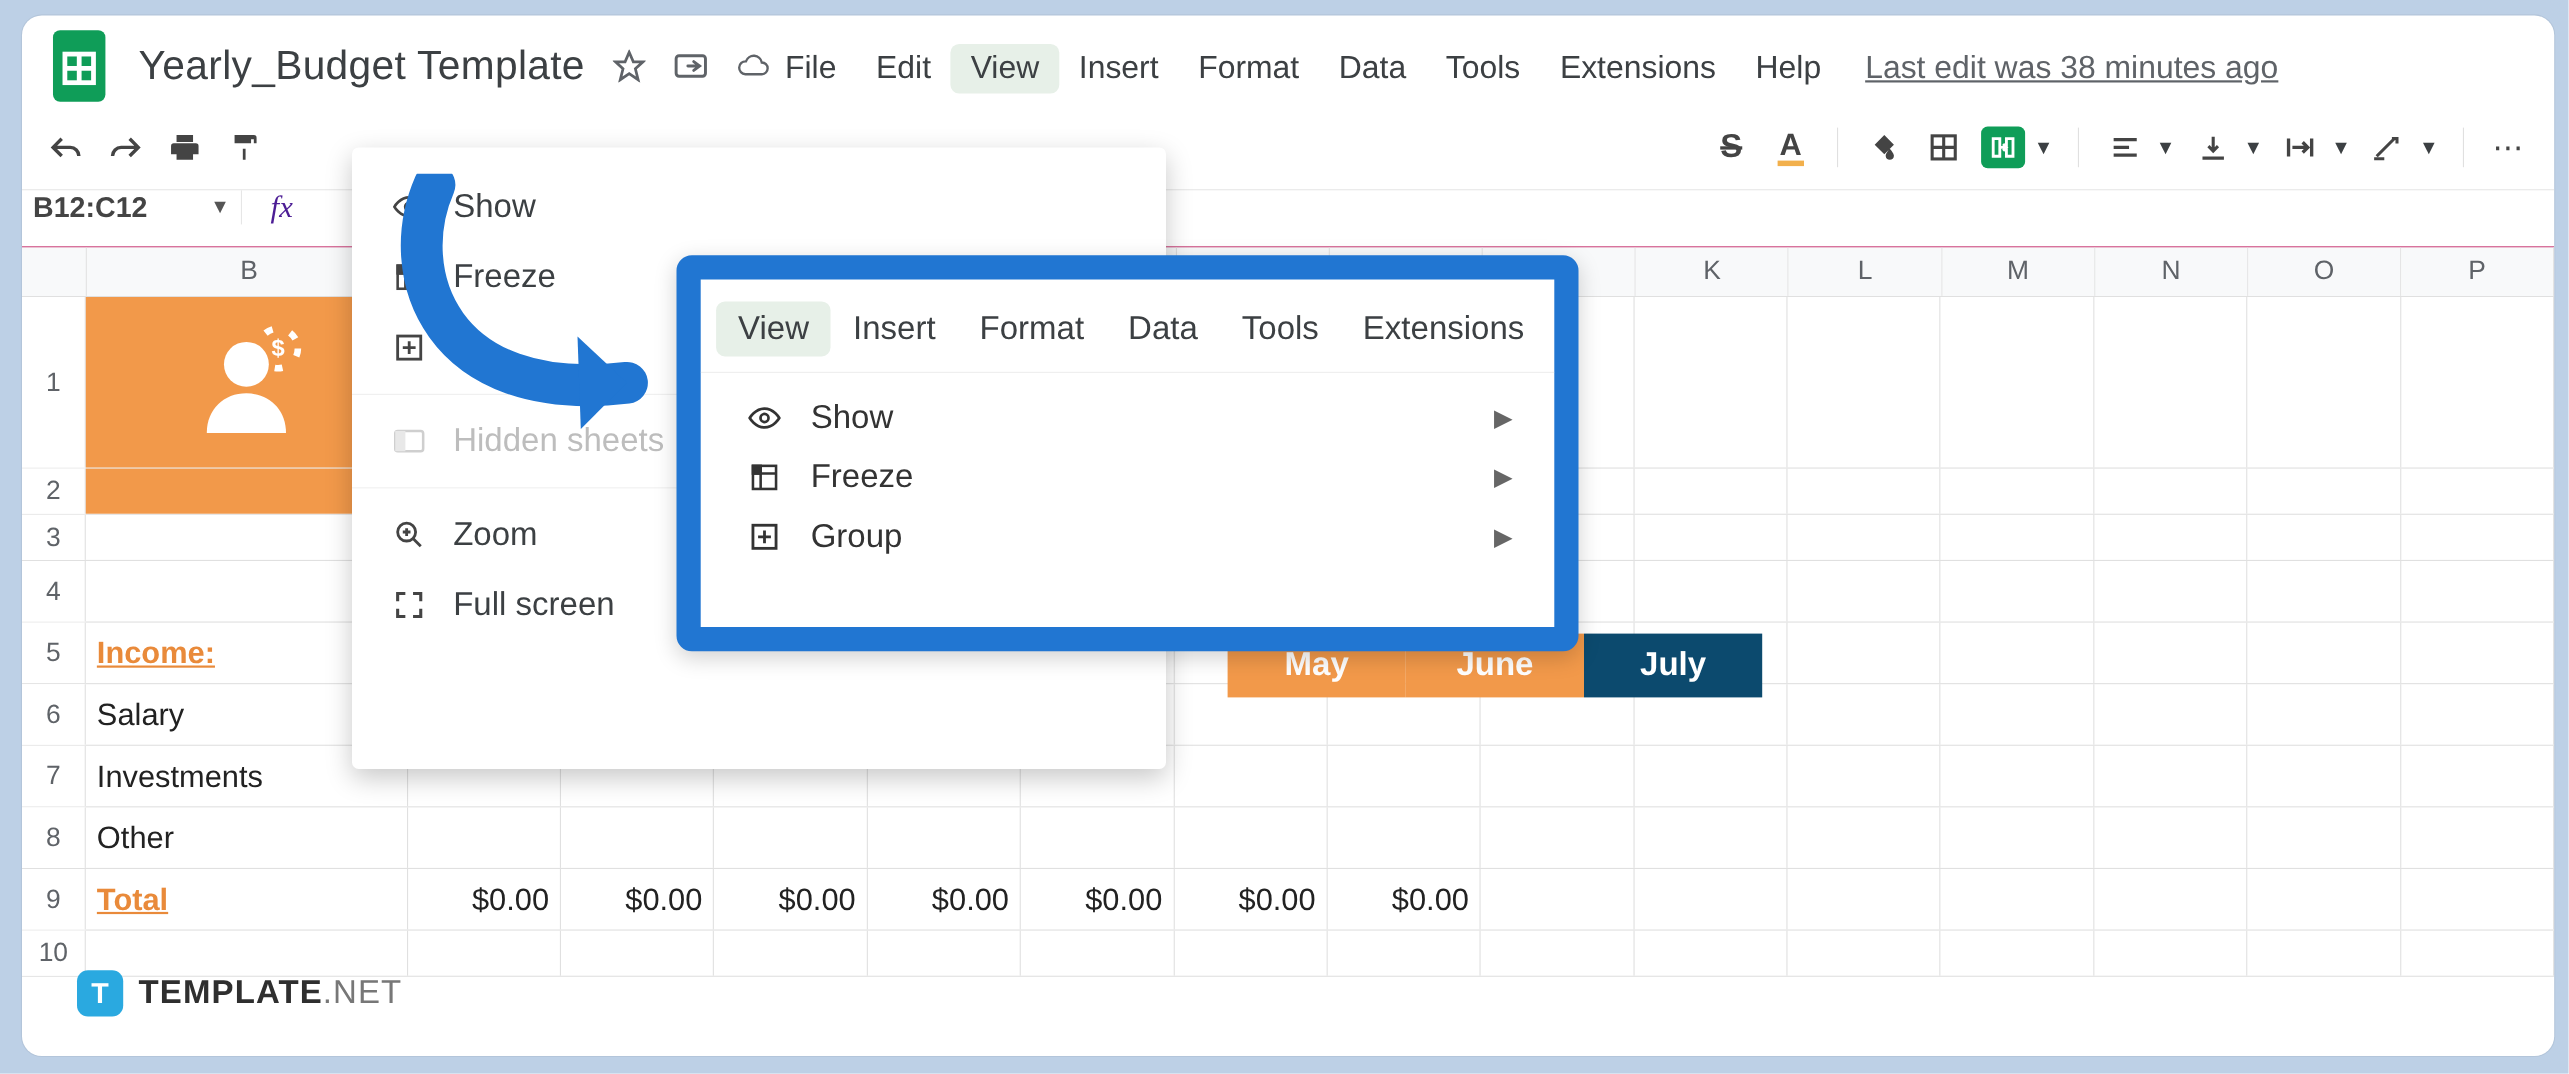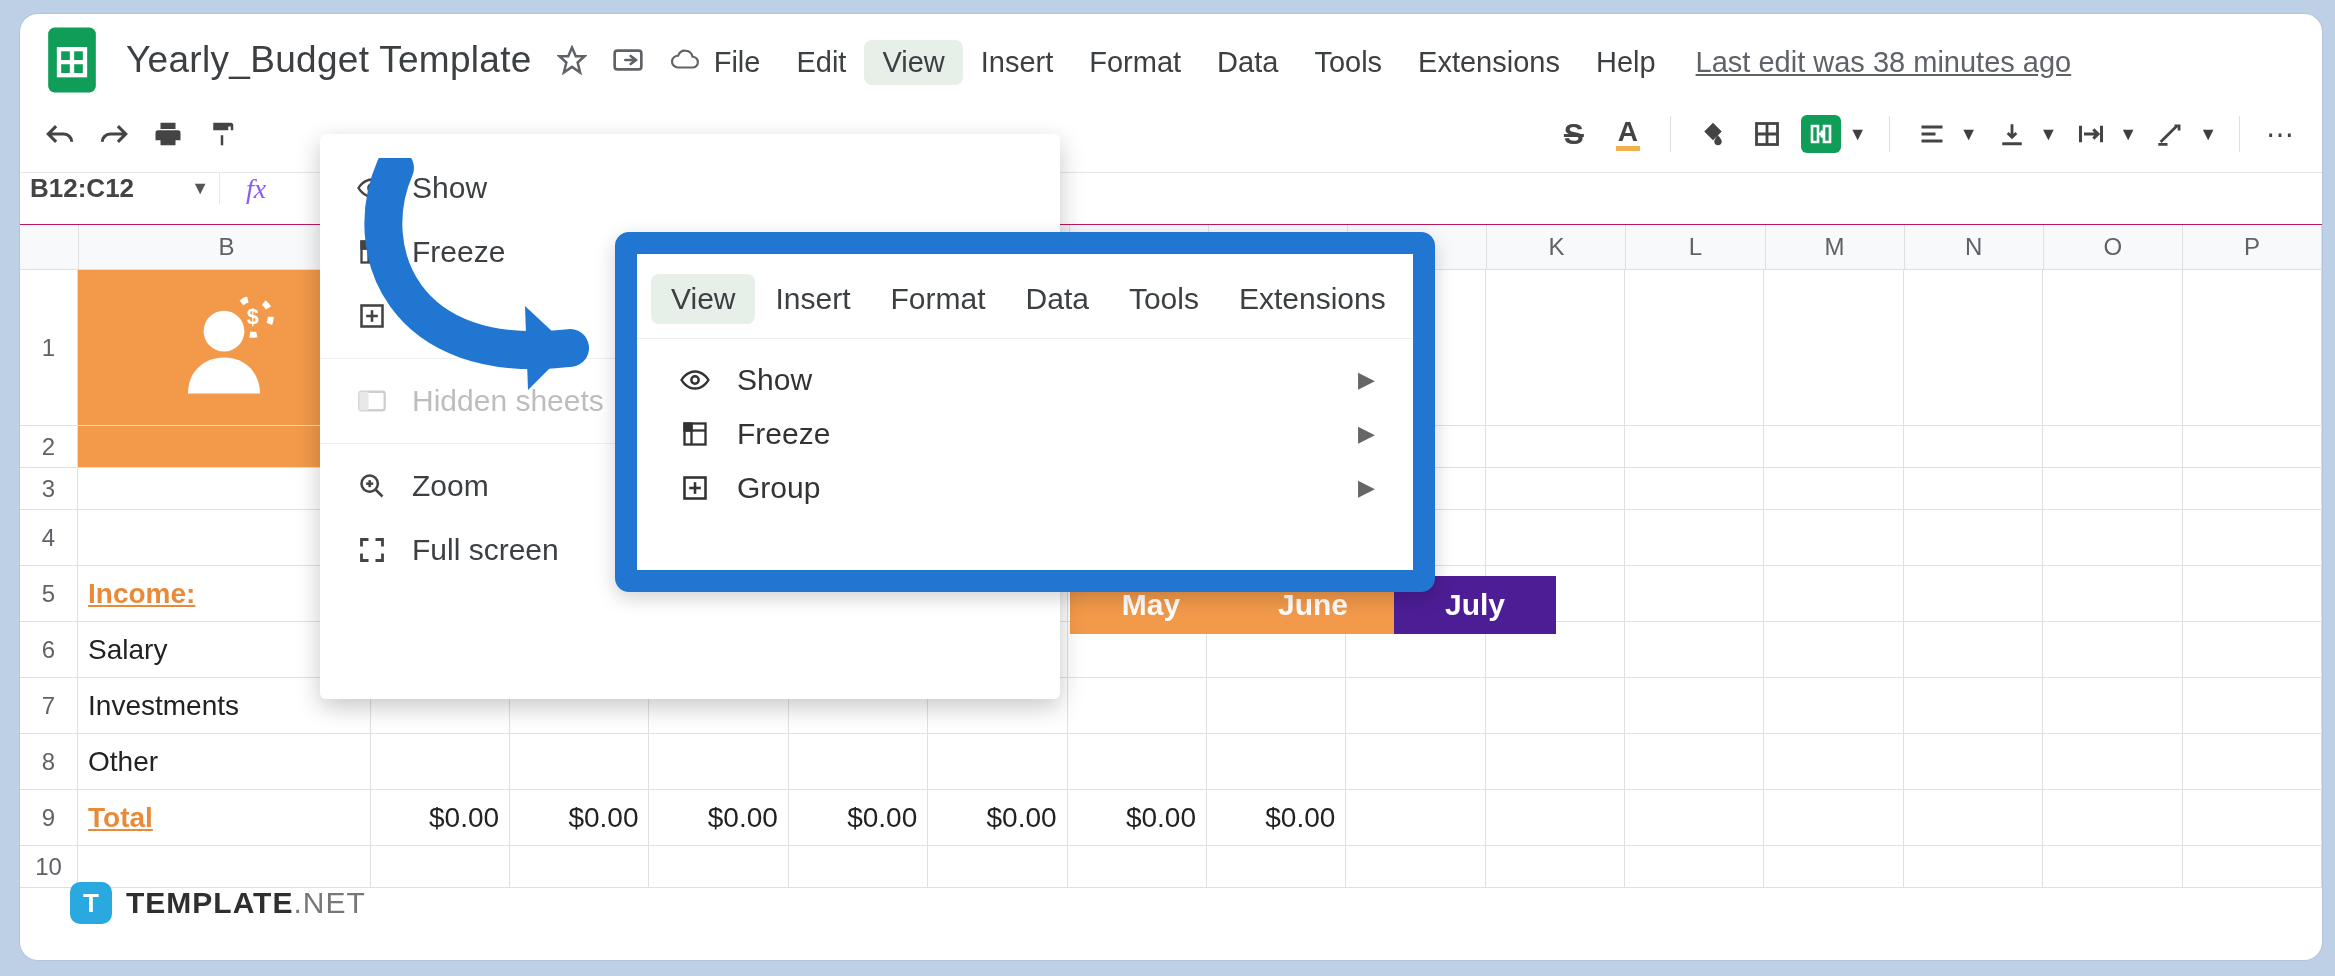--- a/index.html
+++ b/index.html
@@ -76,21 +76,21 @@
   .tool-gap { flex: 1; }
   .tool-sep { width:1px; height:36px; background:#e0e0e0; margin:0 8px; }
   .tool-caret { font-size:18px; color:#3c4043; margin-left:-6px; }
   .tool-a-underline { border-bottom: 5px solid #f2b04c; display:inline-block; padding:0 2px; line-height:1; font-weight:600; font-size:28px; color:#444; }
   .tool-cellfn { width:42px;height:38px;background:#0f9d58;border-radius:6px;display:flex;align-items:center;justify-content:center;color:#fff;font-weight:700; }
 
   
   .fx-row { display:flex; align-items:flex-start; border-bottom:1px solid #be185d; height:52px; }
   .name-box { width:200px; border-right:1px solid #e6e6e6; display:flex; align-items:center; justify-content:space-between; padding:0 10px; font-size:26px; color:#444; font-weight:600; }
   .name-caret { font-size:18px; color:#555; }
-  .fx-label { padding:0 26px; font-style:italic; font-size:28px; color:#8b5cf6; font-family:"Times New Roman",serif; }
+  .fx-label { padding:0 26px; font-style:italic; font-size:28px; color:#4c1d95; font-family:"Times New Roman",serif; }
 
   
   .grid { position:relative; }
   .col-headers { display:flex; height:45px; border-bottom:1px solid #e0e0e0; }
   .rowhdr-spacer { width:68px; border-right:1px solid #e0e0e0; background:#f8f9fa; }
   .colh { width:160px; border-right:1px solid #e0e0e0; background:#f8f9fa; display:flex; align-items:center; justify-content:center; font-size:24px; color:#5f6368; }
   .colh.wide { width:340px; }
   .rows { }
   .row { display:flex; border-bottom:1px solid #e0e0e0; height:56px; }
   .row.tall { height:156px; }
@@ -172,27 +172,27 @@
     color:#fff; font-weight:900; font-size:26px;
     font-family:Arial,sans-serif;
   }
   .wm-text { font-size:30px; letter-spacing:1px; }
   .wm-bold { font-weight:900; color:#2f2f2f; }
   .wm-light { font-weight:400; color:#777; }
 
   
   .month-strip {
     position:absolute;
-    left:1050px; top:562px;
+    left:1096px; top:562px;
     display:flex;
     z-index:5;
   }
   .month-pill { width:162px; height:58px; display:flex; align-items:center; justify-content:center; color:#fff; font-weight:700; font-size:30px; }
   .mp1,.mp2 { background:#f2994a; }
-  .mp3 { background:#4c1d95; }
+  .mp3 { background:#0c4a6e; }
 
 </style>
 </head>
 <body>
 
 <div class="window">
 
   <div class="title-row">
     <div class="logo">
       <svg viewBox="0 0 48 64">

